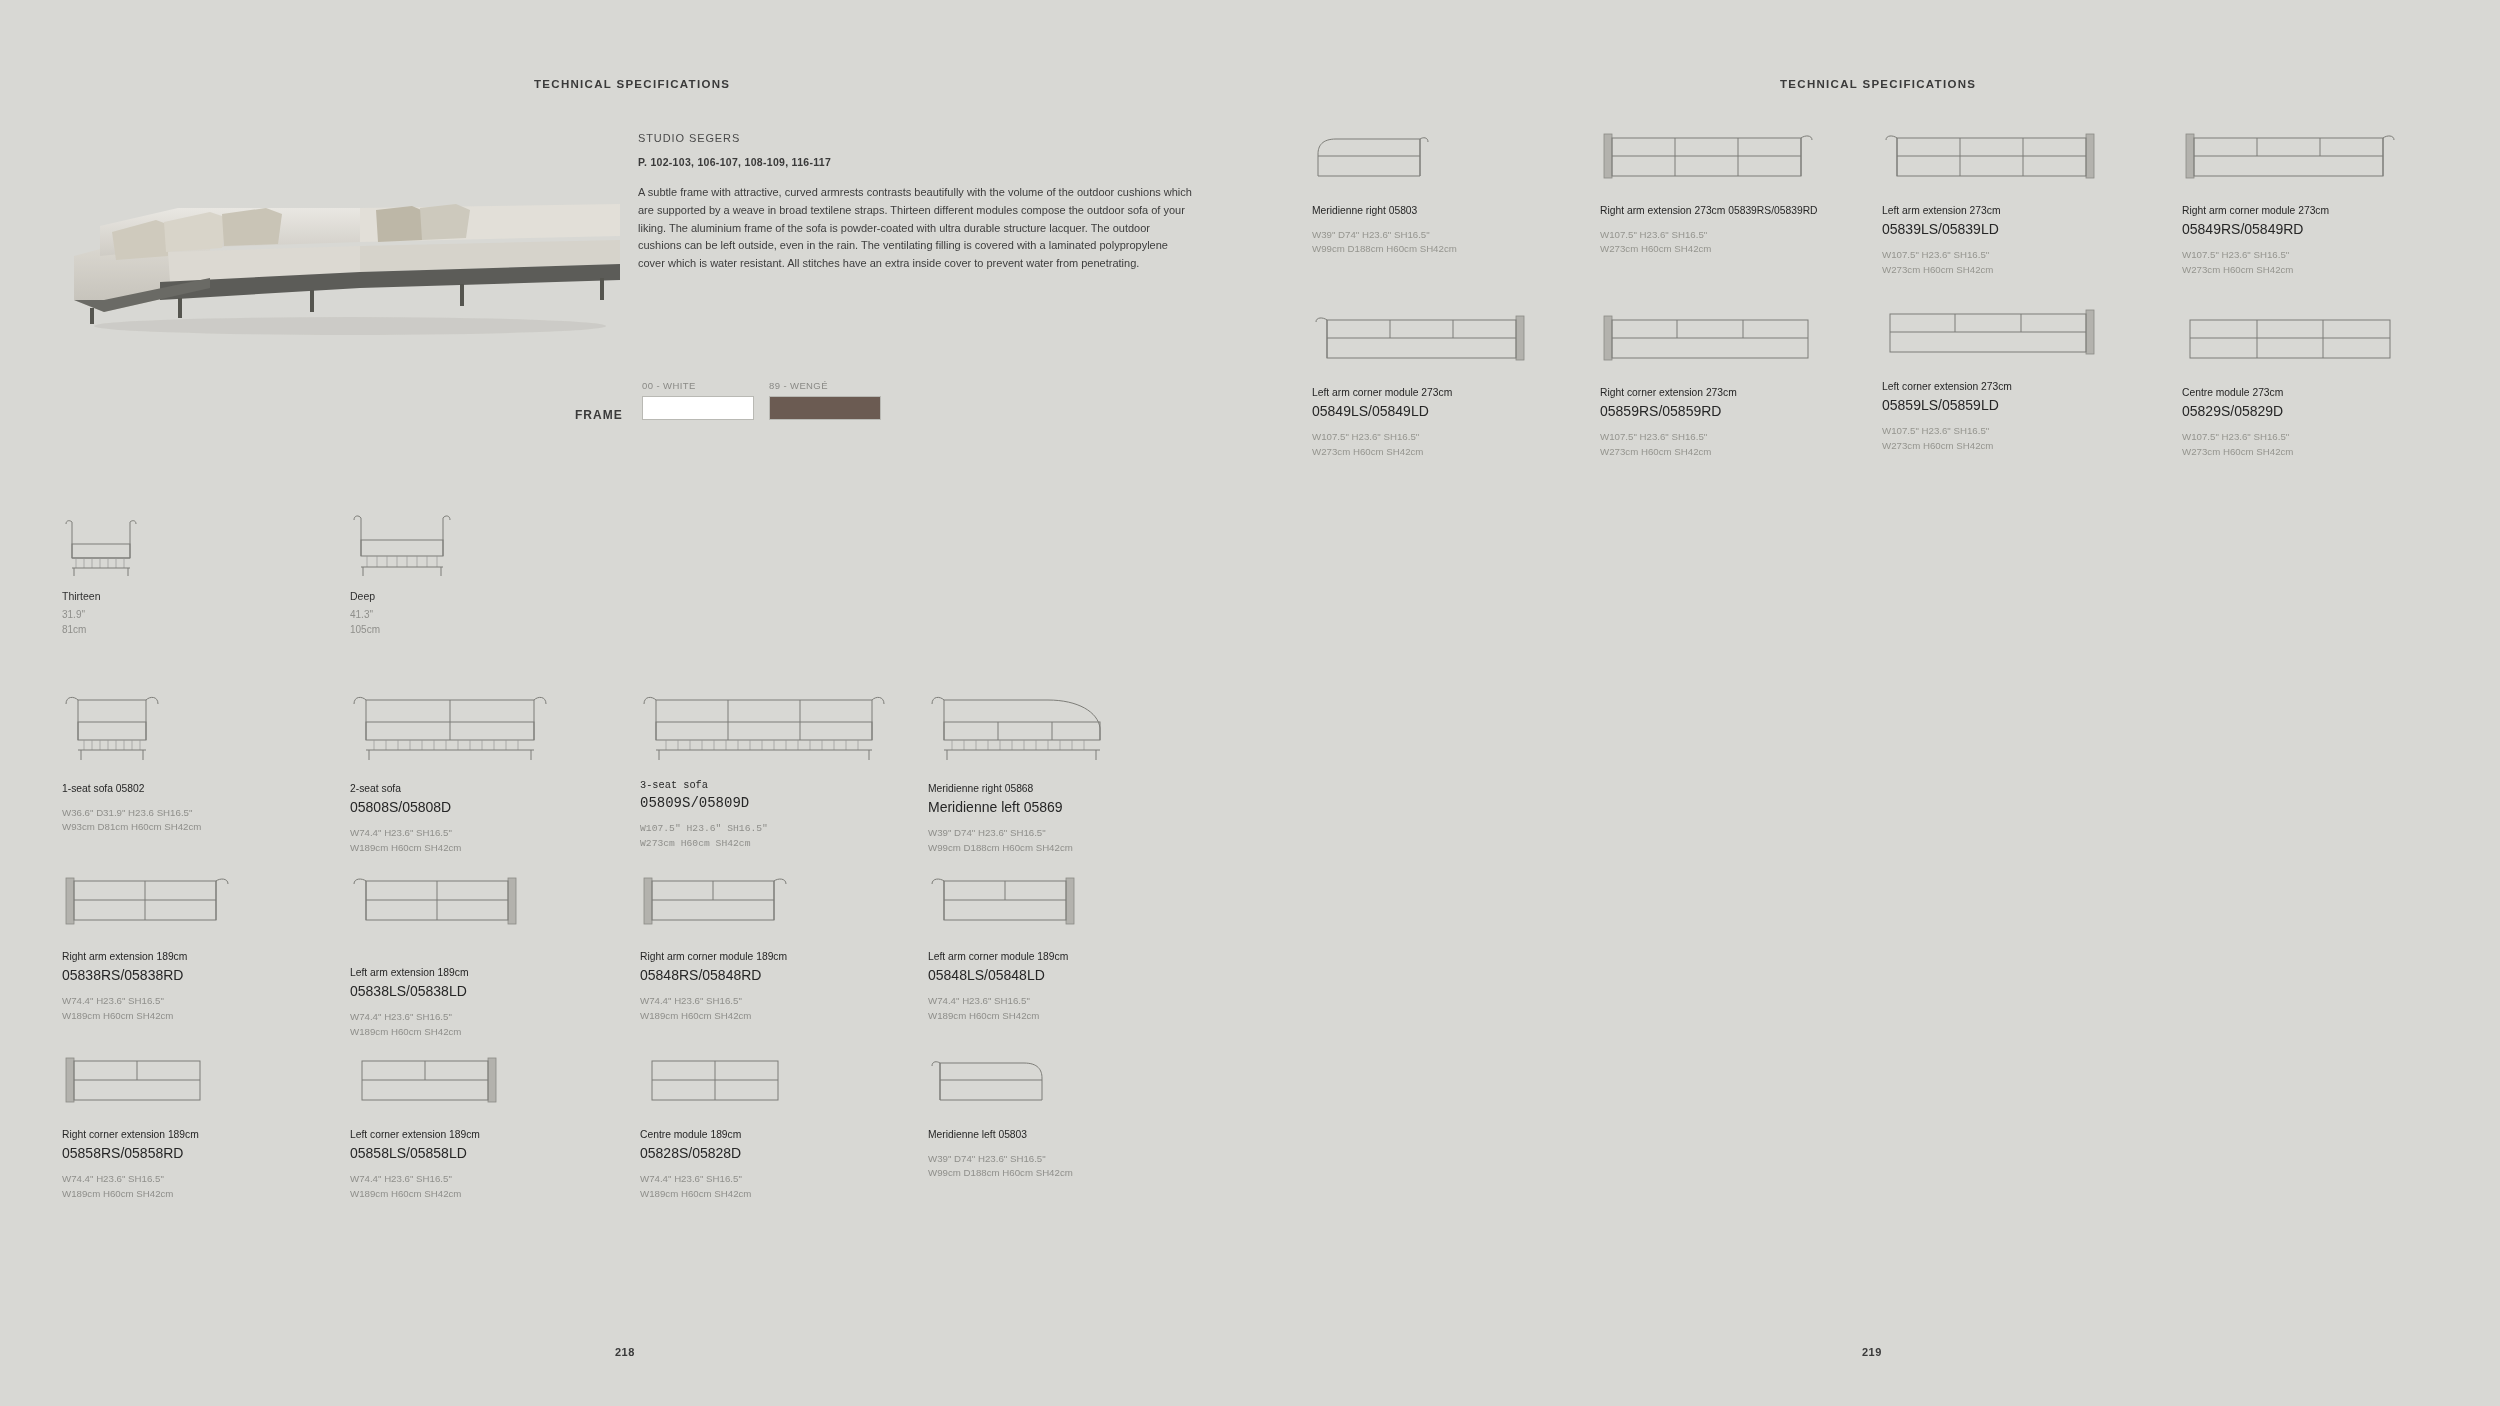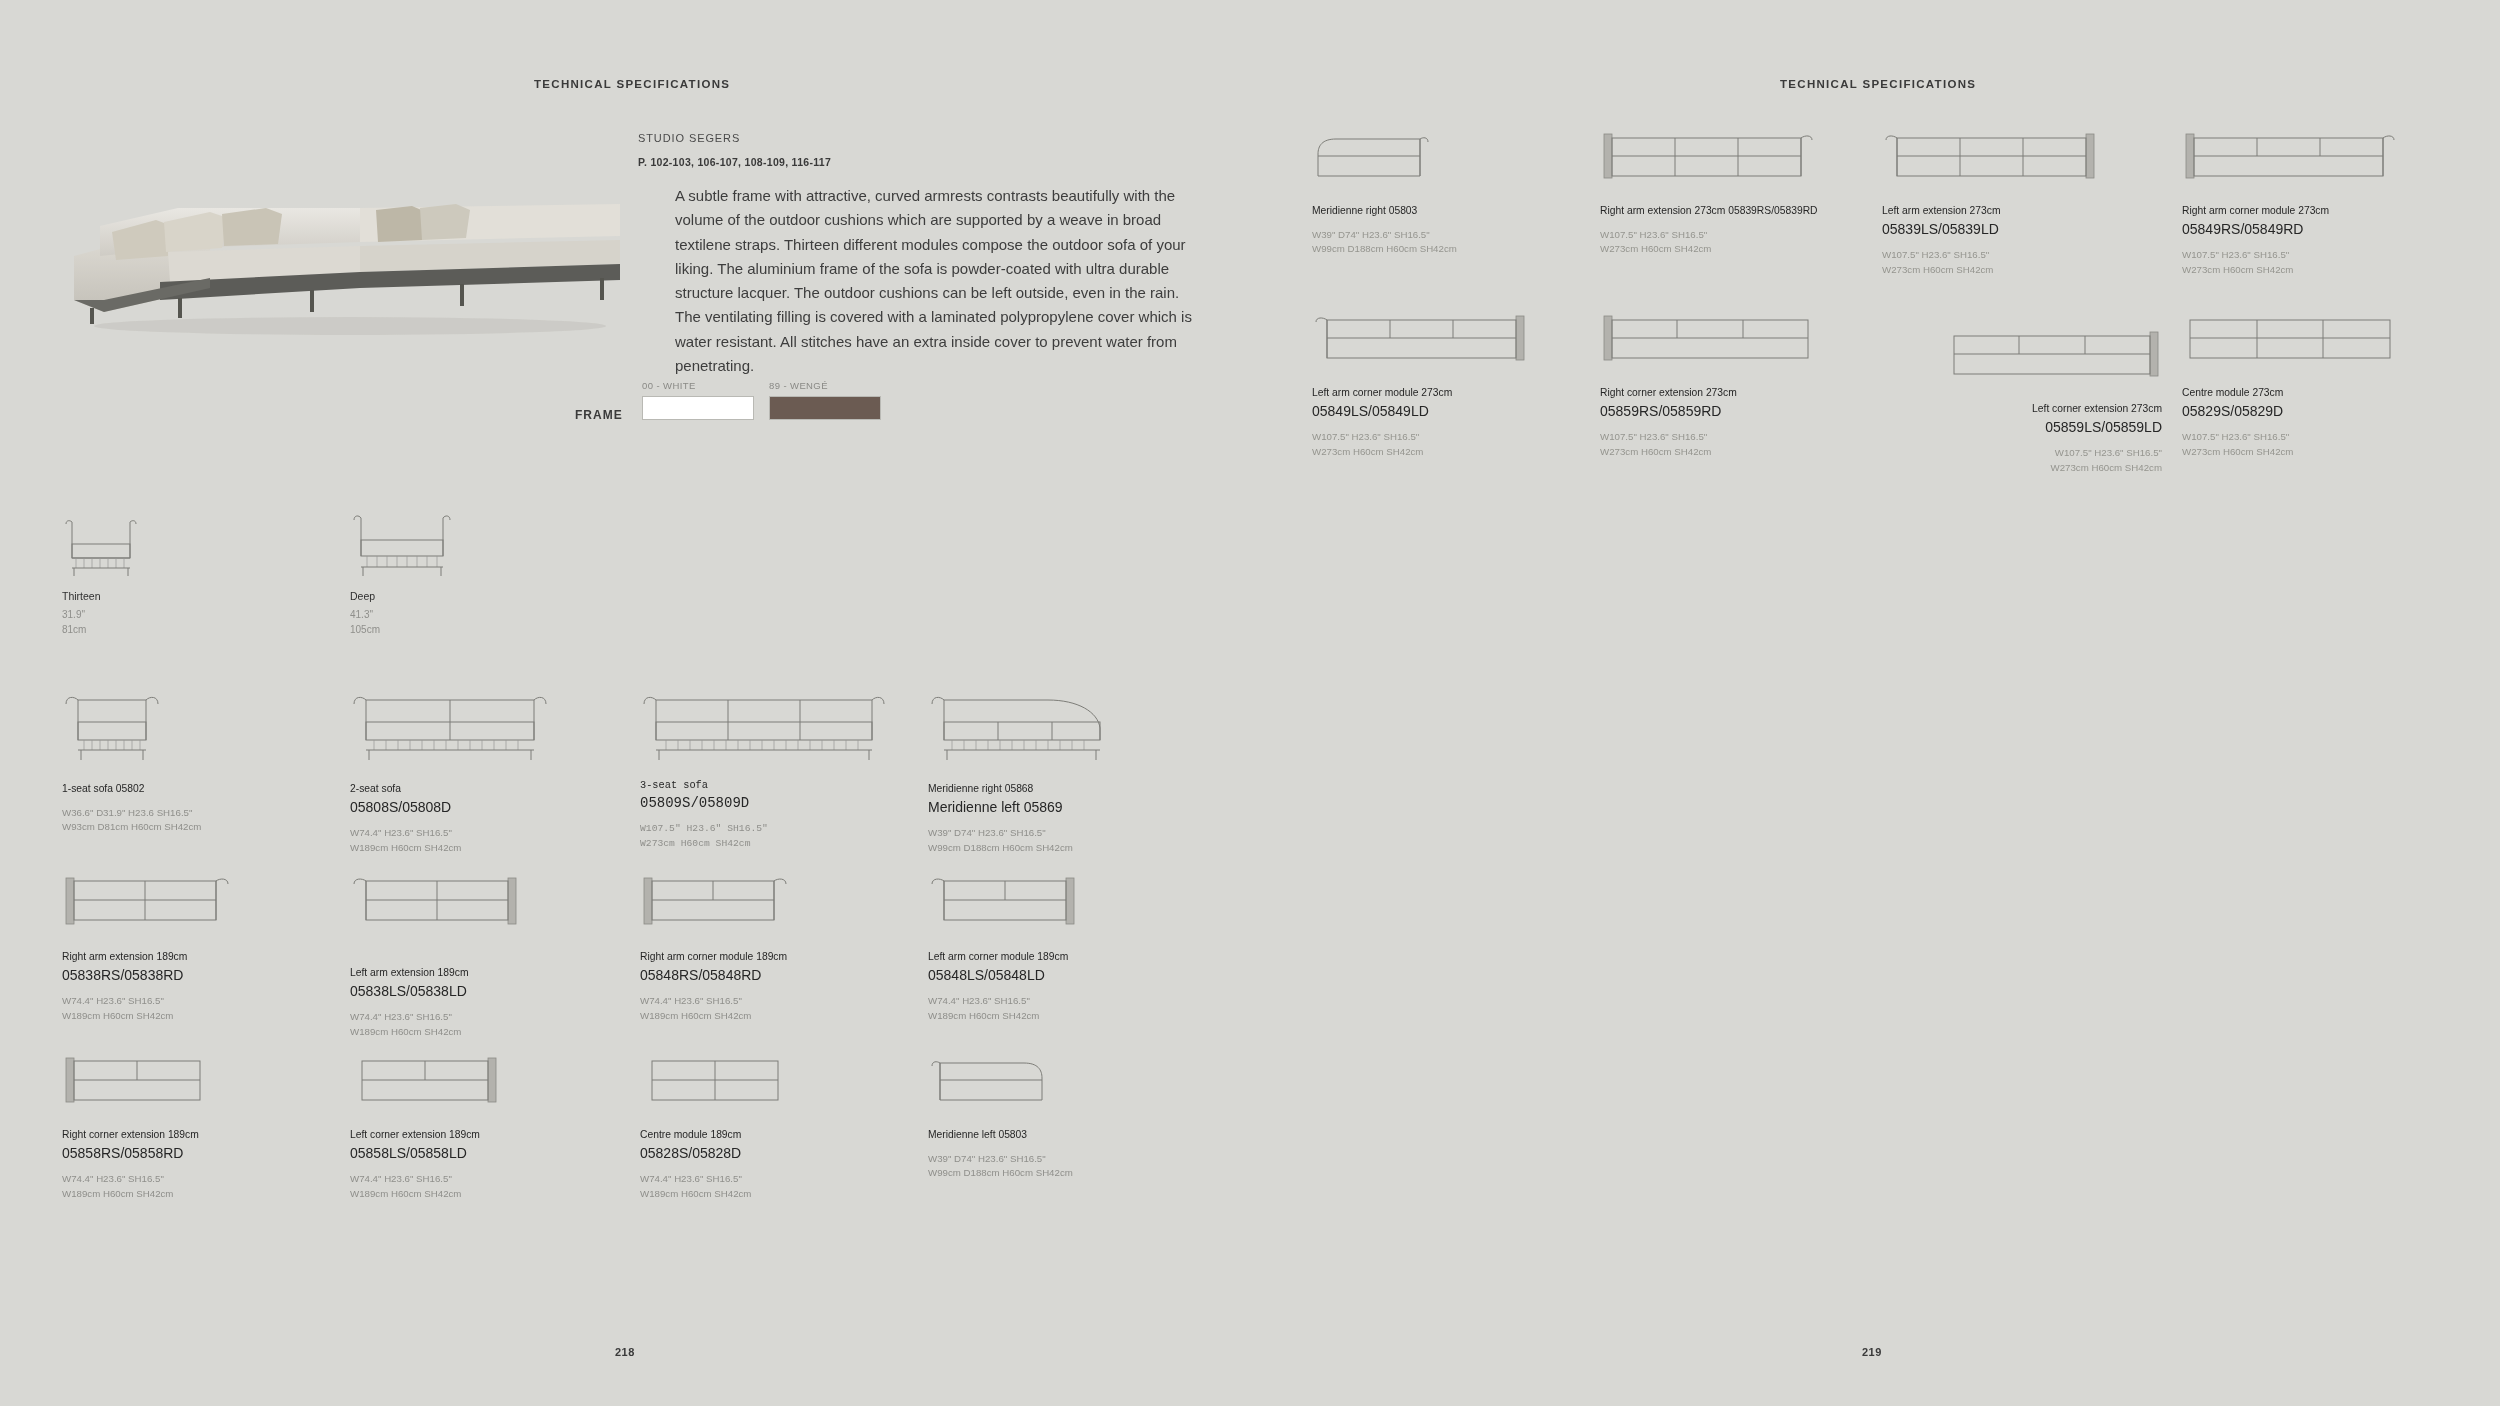--- a/index.html
+++ b/index.html
@@ -29,21 +29,21 @@
     position:absolute;left:60px;top:160px;width:560px;height:180px;
   }
   .title-block{position:absolute;left:638px;top:132px;width:560px;}
   .title{
     font-family:"Liberation Serif", serif;
     font-size:26px;letter-spacing:2.2px;color:#4a4a4a;font-weight:400;
     margin:0 0 10px 0;
   }
   .subtitle{font-size:11px;letter-spacing:.9px;color:#4a4a4a;margin-bottom:12px;}
   .pages-line{font-size:10.5px;font-weight:700;color:#3a3a3a;letter-spacing:.3px;margin-bottom:16px;}
-  .desc{font-size:15px;line-height:1.62;color:#3d3d3d;max-width:556px;margin-left:37px;}
+  .desc{font-size:11px;line-height:1.62;color:#3d3d3d;max-width:556px;}
 
   
   .frame-row{position:absolute;left:575px;top:380px;width:340px;}
   .frame-label{
     position:absolute;left:0;top:28px;font-size:12px;font-weight:700;letter-spacing:1px;color:#3a3a3a;
   }
   .sw{position:absolute;top:0;width:112px;}
   .sw .sw-name{font-size:9.5px;color:#8a8a86;letter-spacing:.4px;margin-bottom:5px;}
   .sw .sw-chip{height:22px;border:1px solid #b9b9b4;}
   .sw1{left:67px;}
@@ -619,21 +619,21 @@
       <div style="margin-top:14px;">
         <div class="m-name">Right corner extension 273cm</div>
         <div class="m-code">05859RS/05859RD</div>
         <div class="m-dim">
           <div>W107.5" H23.6" SH16.5"</div>
           <div>W273cm H60cm SH42cm</div>
         </div>
       </div>
     </div>
 
-    <div class="mod" style="left:632px;top:326px;width:280px;text-align:right;">
+    <div class="mod" style="left:632px;top:304px;width:280px;">
       <div class="m-art">
         <svg width="216" height="58" viewBox="0 0 216 58">
           <rect x="204" y="6" width="8" height="44" fill="#b3b2ad" stroke="#8b8a85" stroke-width=".8"></rect>
           <rect x="8" y="10" width="196" height="38" fill="none" stroke="#7d7d78" stroke-width="1"></rect>
           <line x1="8" y1="28" x2="204" y2="28" stroke="#7d7d78" stroke-width="1"></line>
           <line x1="73" y1="10" x2="73" y2="28" stroke="#7d7d78" stroke-width="1"></line>
           <line x1="139" y1="10" x2="139" y2="28" stroke="#7d7d78" stroke-width="1"></line>
         </svg>
       </div>
       <div style="margin-top:14px;">

